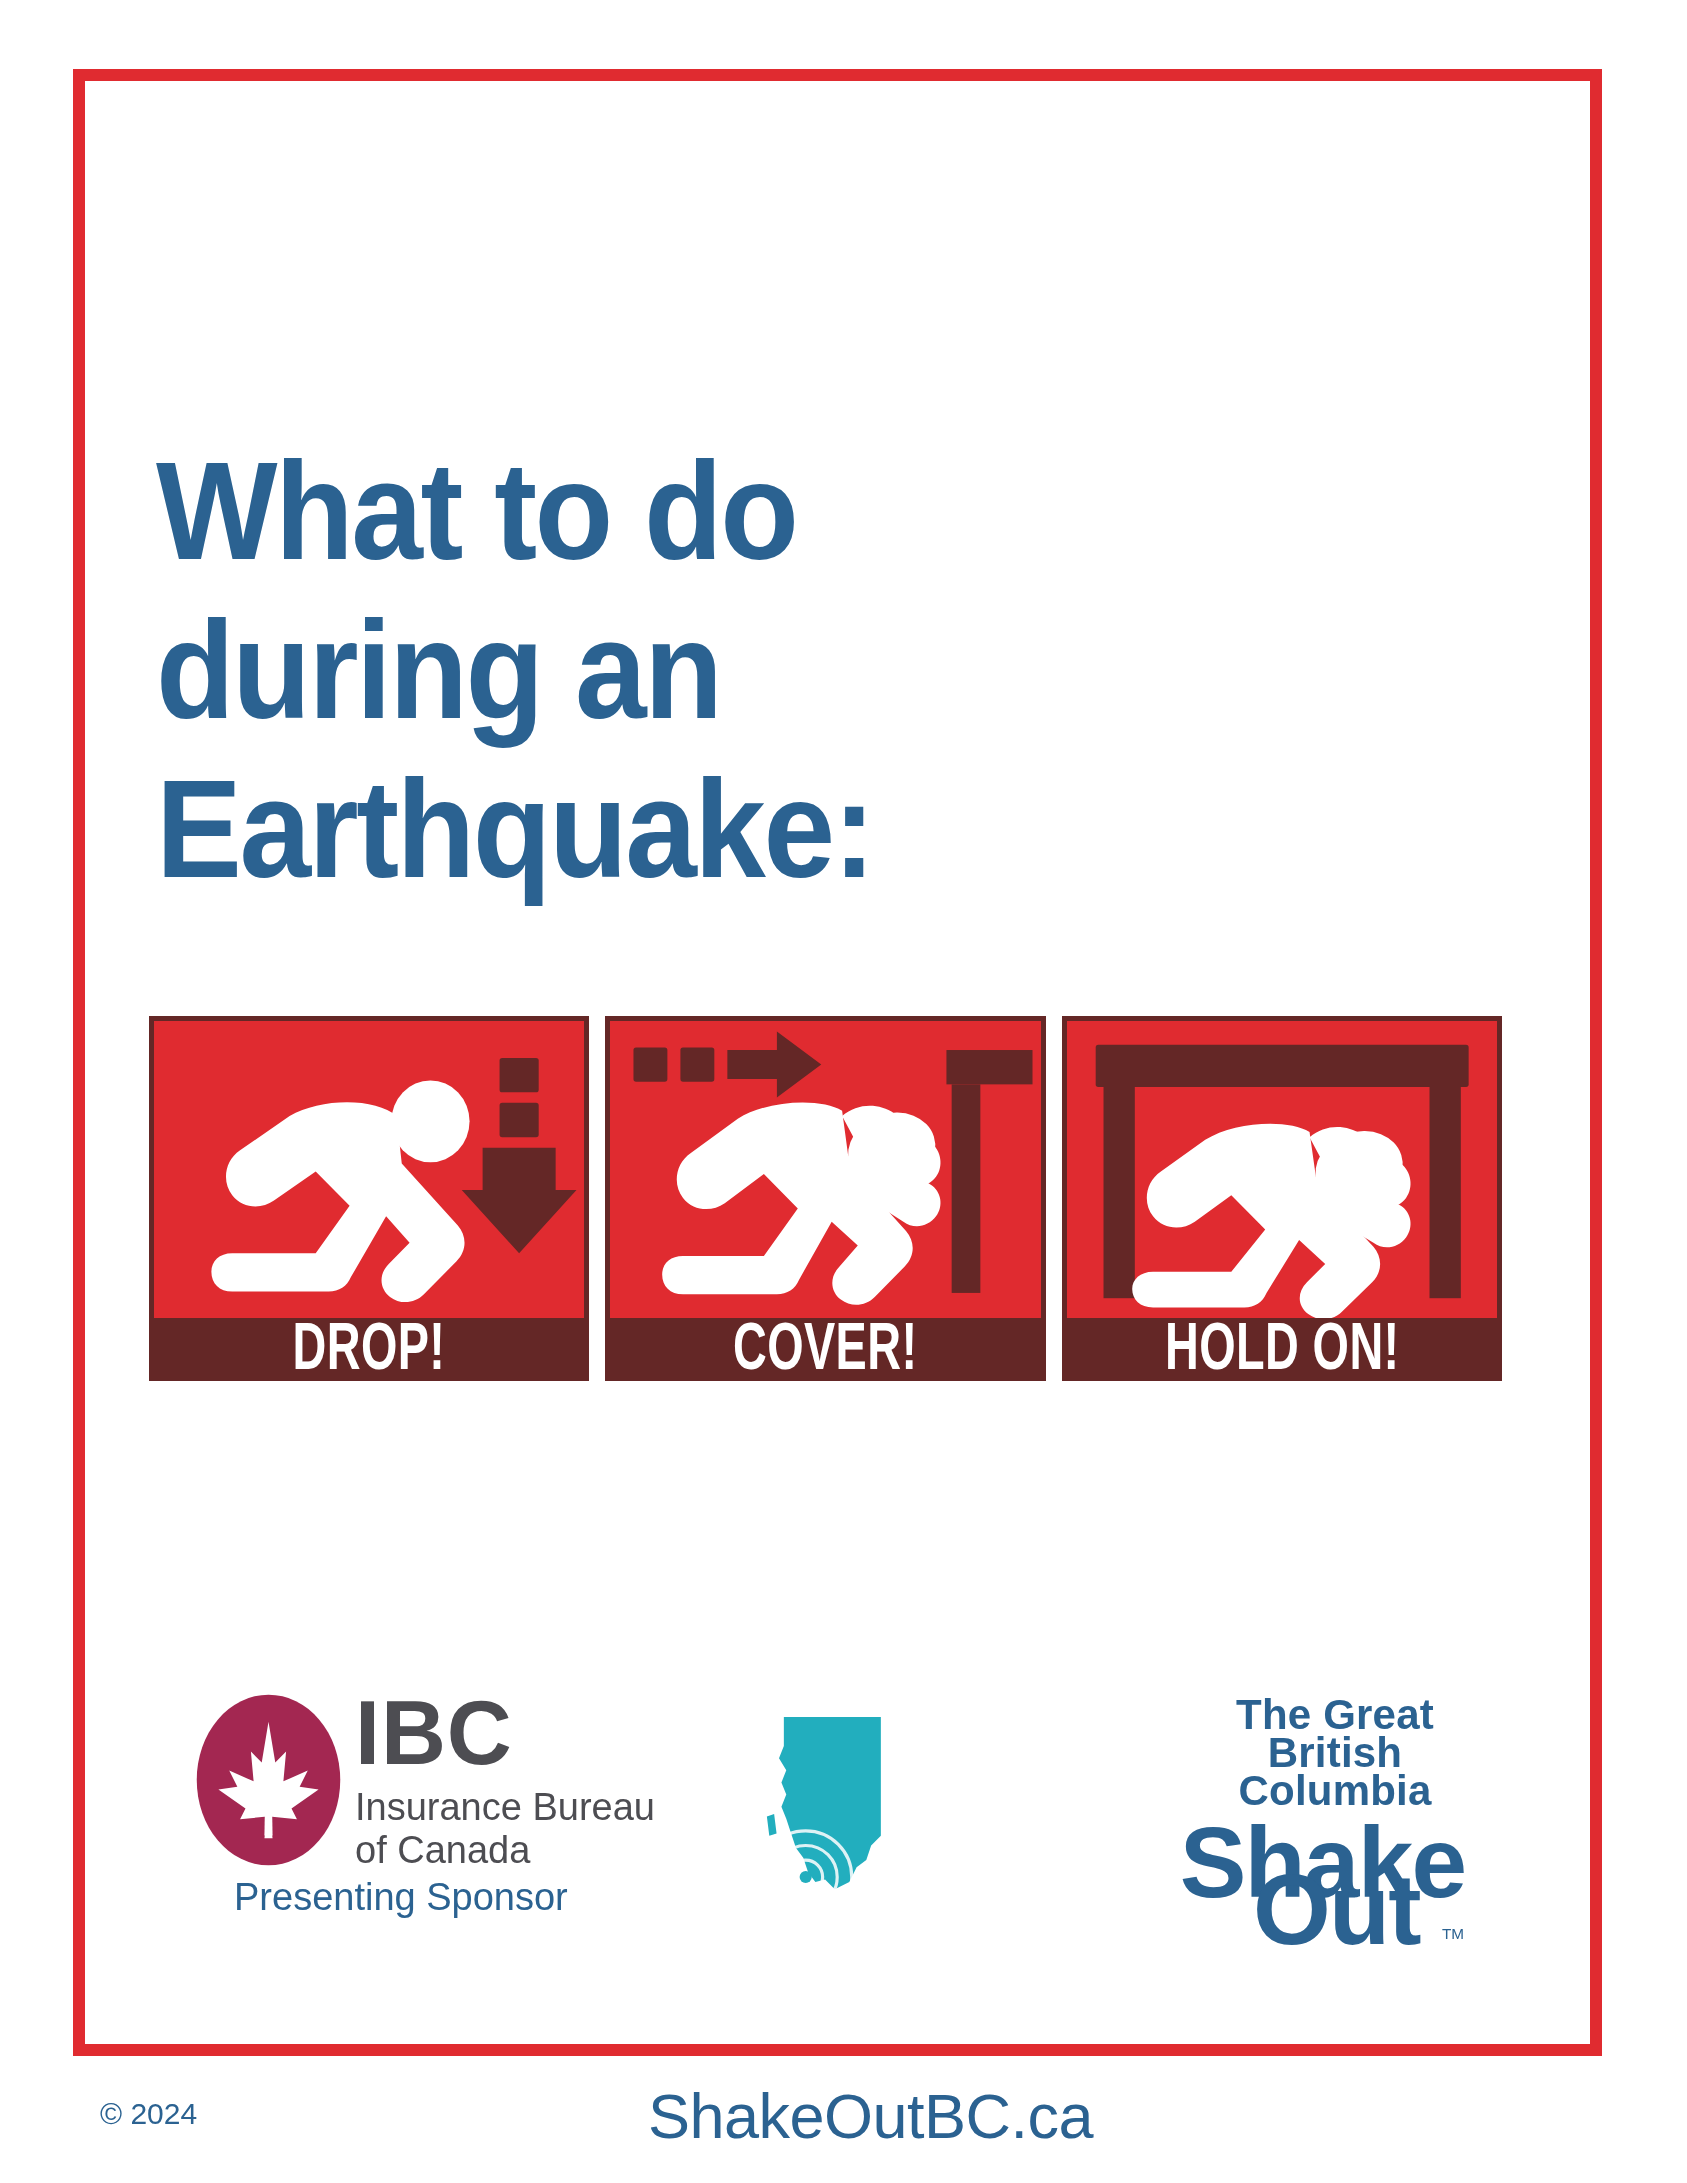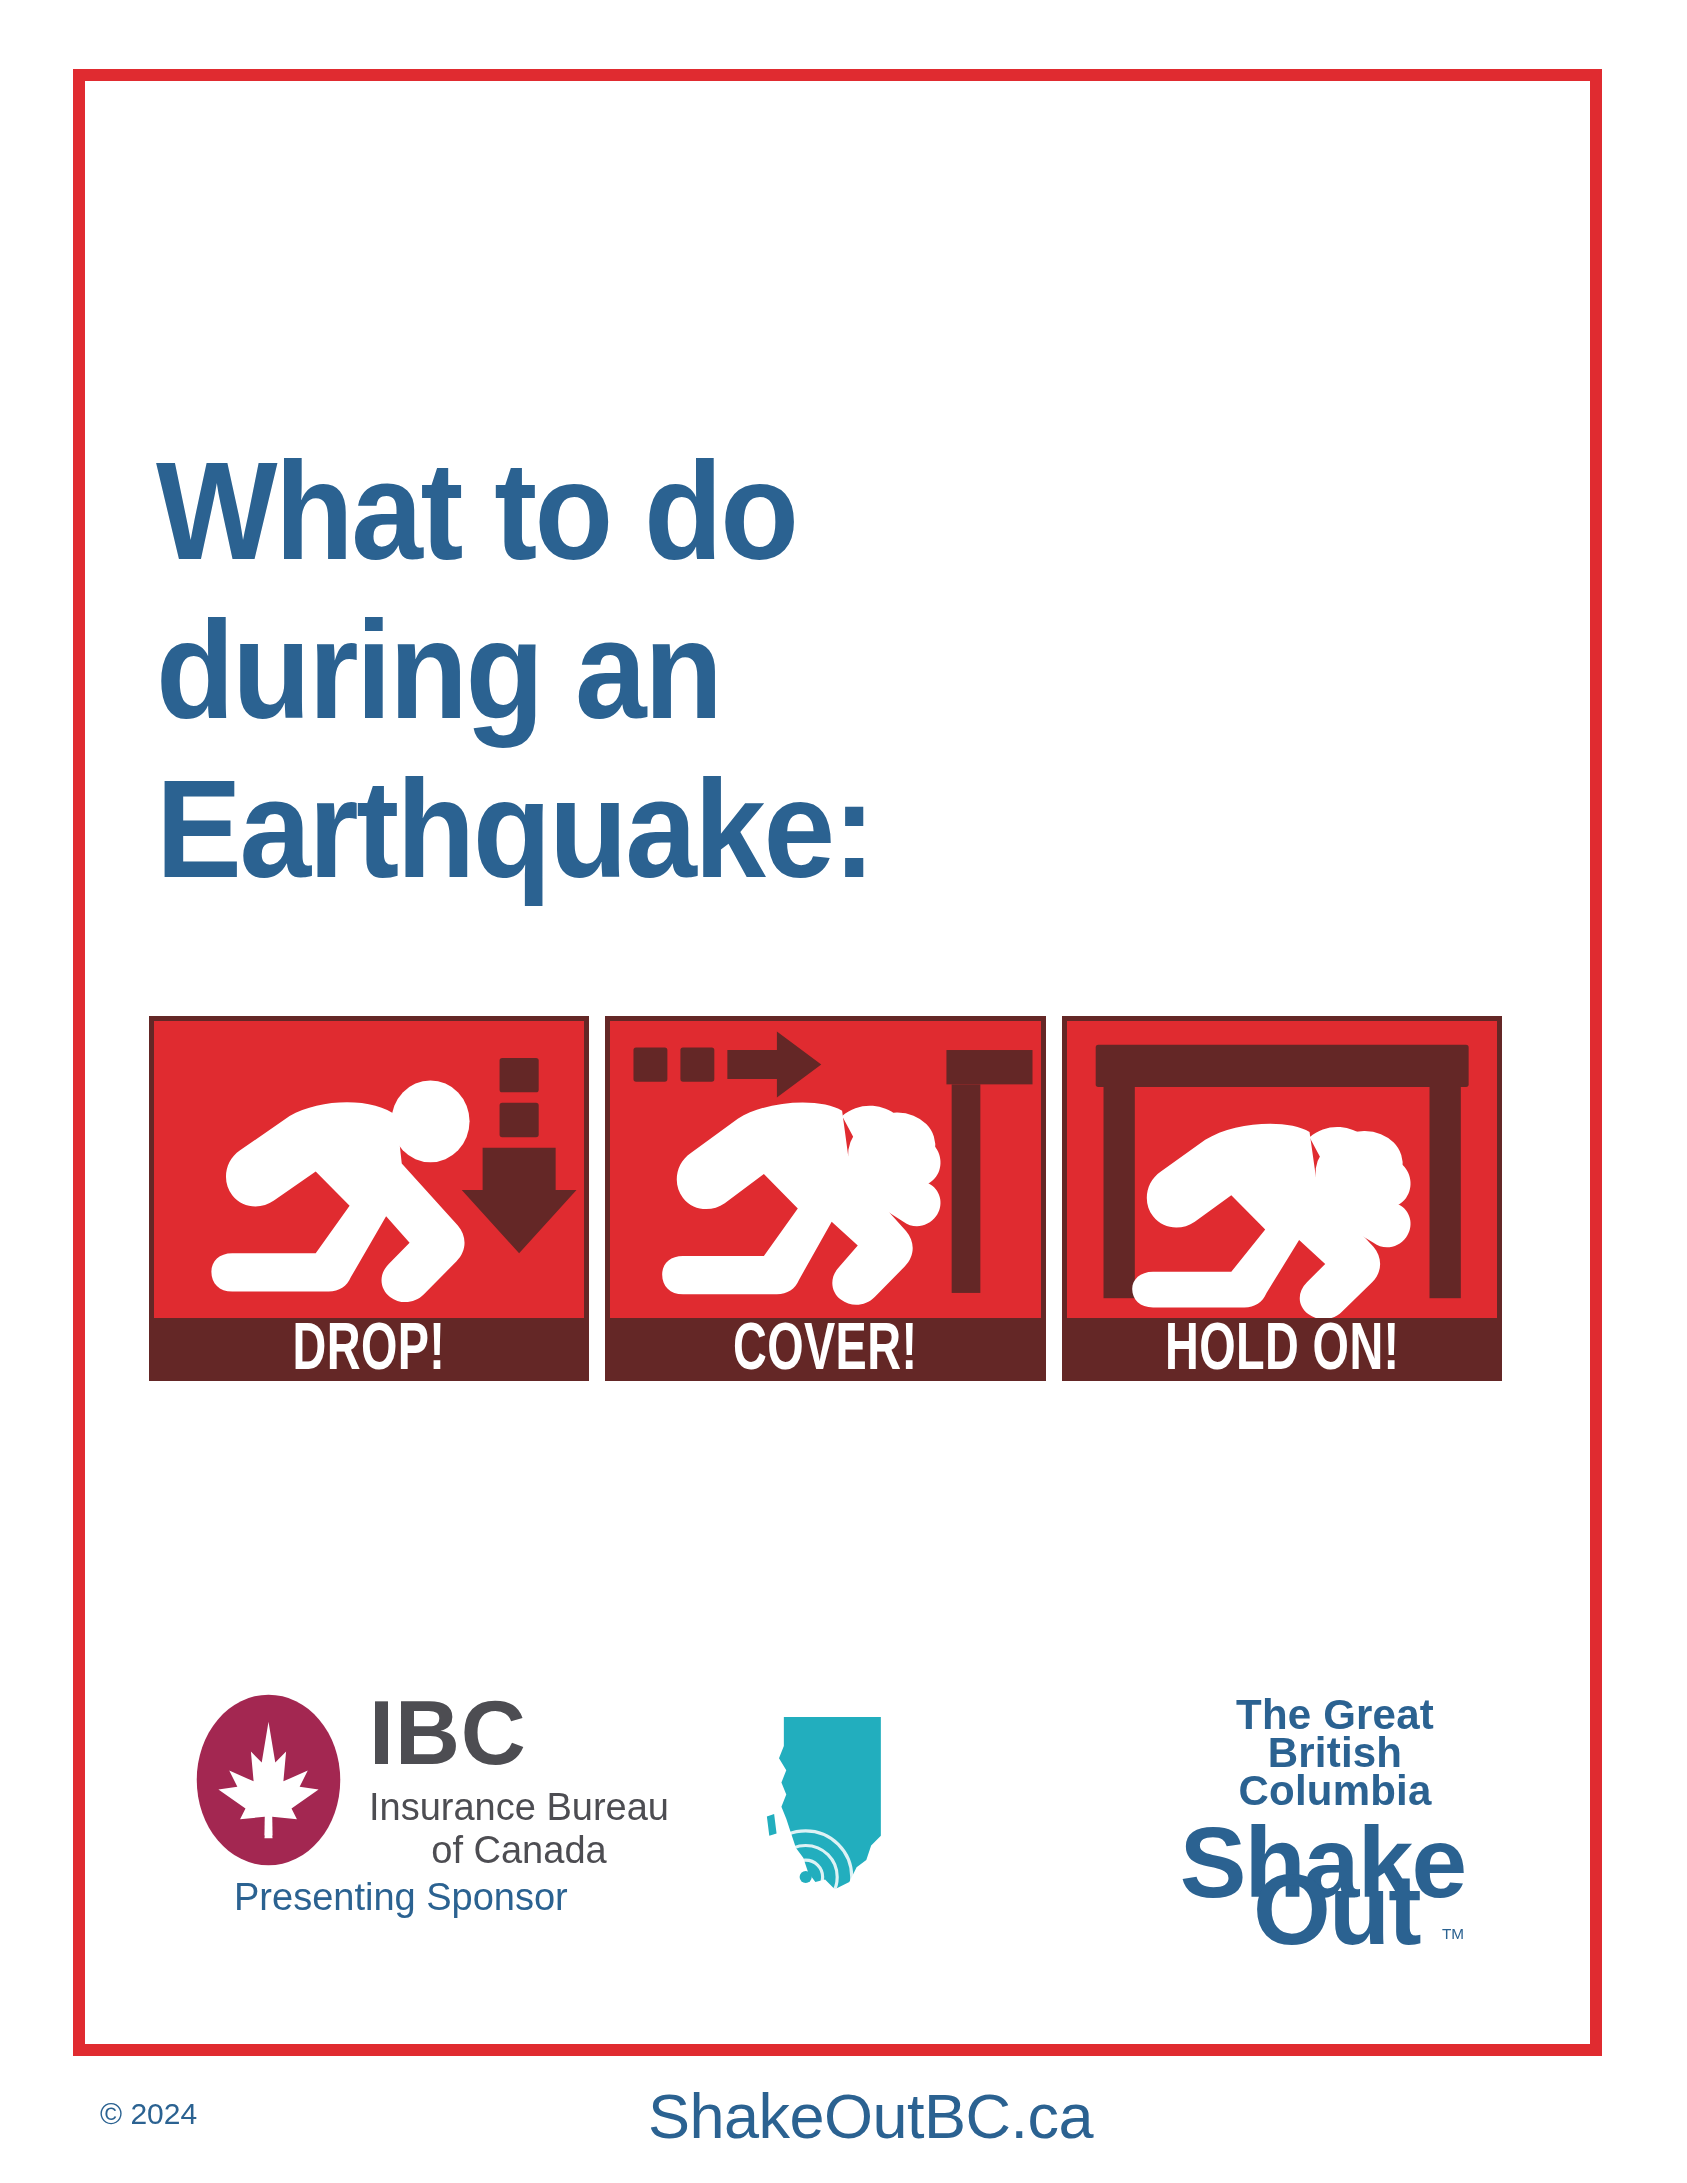--- a/index.html
+++ b/index.html
@@ -111,37 +111,36 @@
     width: 510px;
     height: 212px;
   }
   #ibc-row {
     display: flex;
     align-items: center;
     height: 176px;
   }
   #ibc-mark { width: 149px; height: 176px; flex: 0 0 auto; }
   #ibc-mark svg { display: block; width: 100%; height: 100%; }
-  #ibc-words { margin-left: 26px; }
+  #ibc-words { margin-left: 12px; }
   #ibc-initials {
     color: #4d4d52;
     font-family: "Liberation Sans Narrow", "Liberation Sans", sans-serif;
     font-weight: bold;
     font-size: 90px;
     line-height: 90px;
     letter-spacing: 0.9px;
   }
   #ibc-sub {
     color: #4d4d52;
     font-family: "Liberation Sans Narrow", "Liberation Sans", sans-serif;
     font-size: 38px;
     line-height: 43px;
     margin-top: 8px;
     white-space: pre-line;
-    text-align: center;
   }
   #presenting-sponsor {
     margin-top: 10.8px;
     margin-left: 40px;
     color: #2b6291;
     font-family: "Liberation Sans Narrow", "Liberation Sans", sans-serif;
     font-size: 38px;
     line-height: 39px;
   }
 

